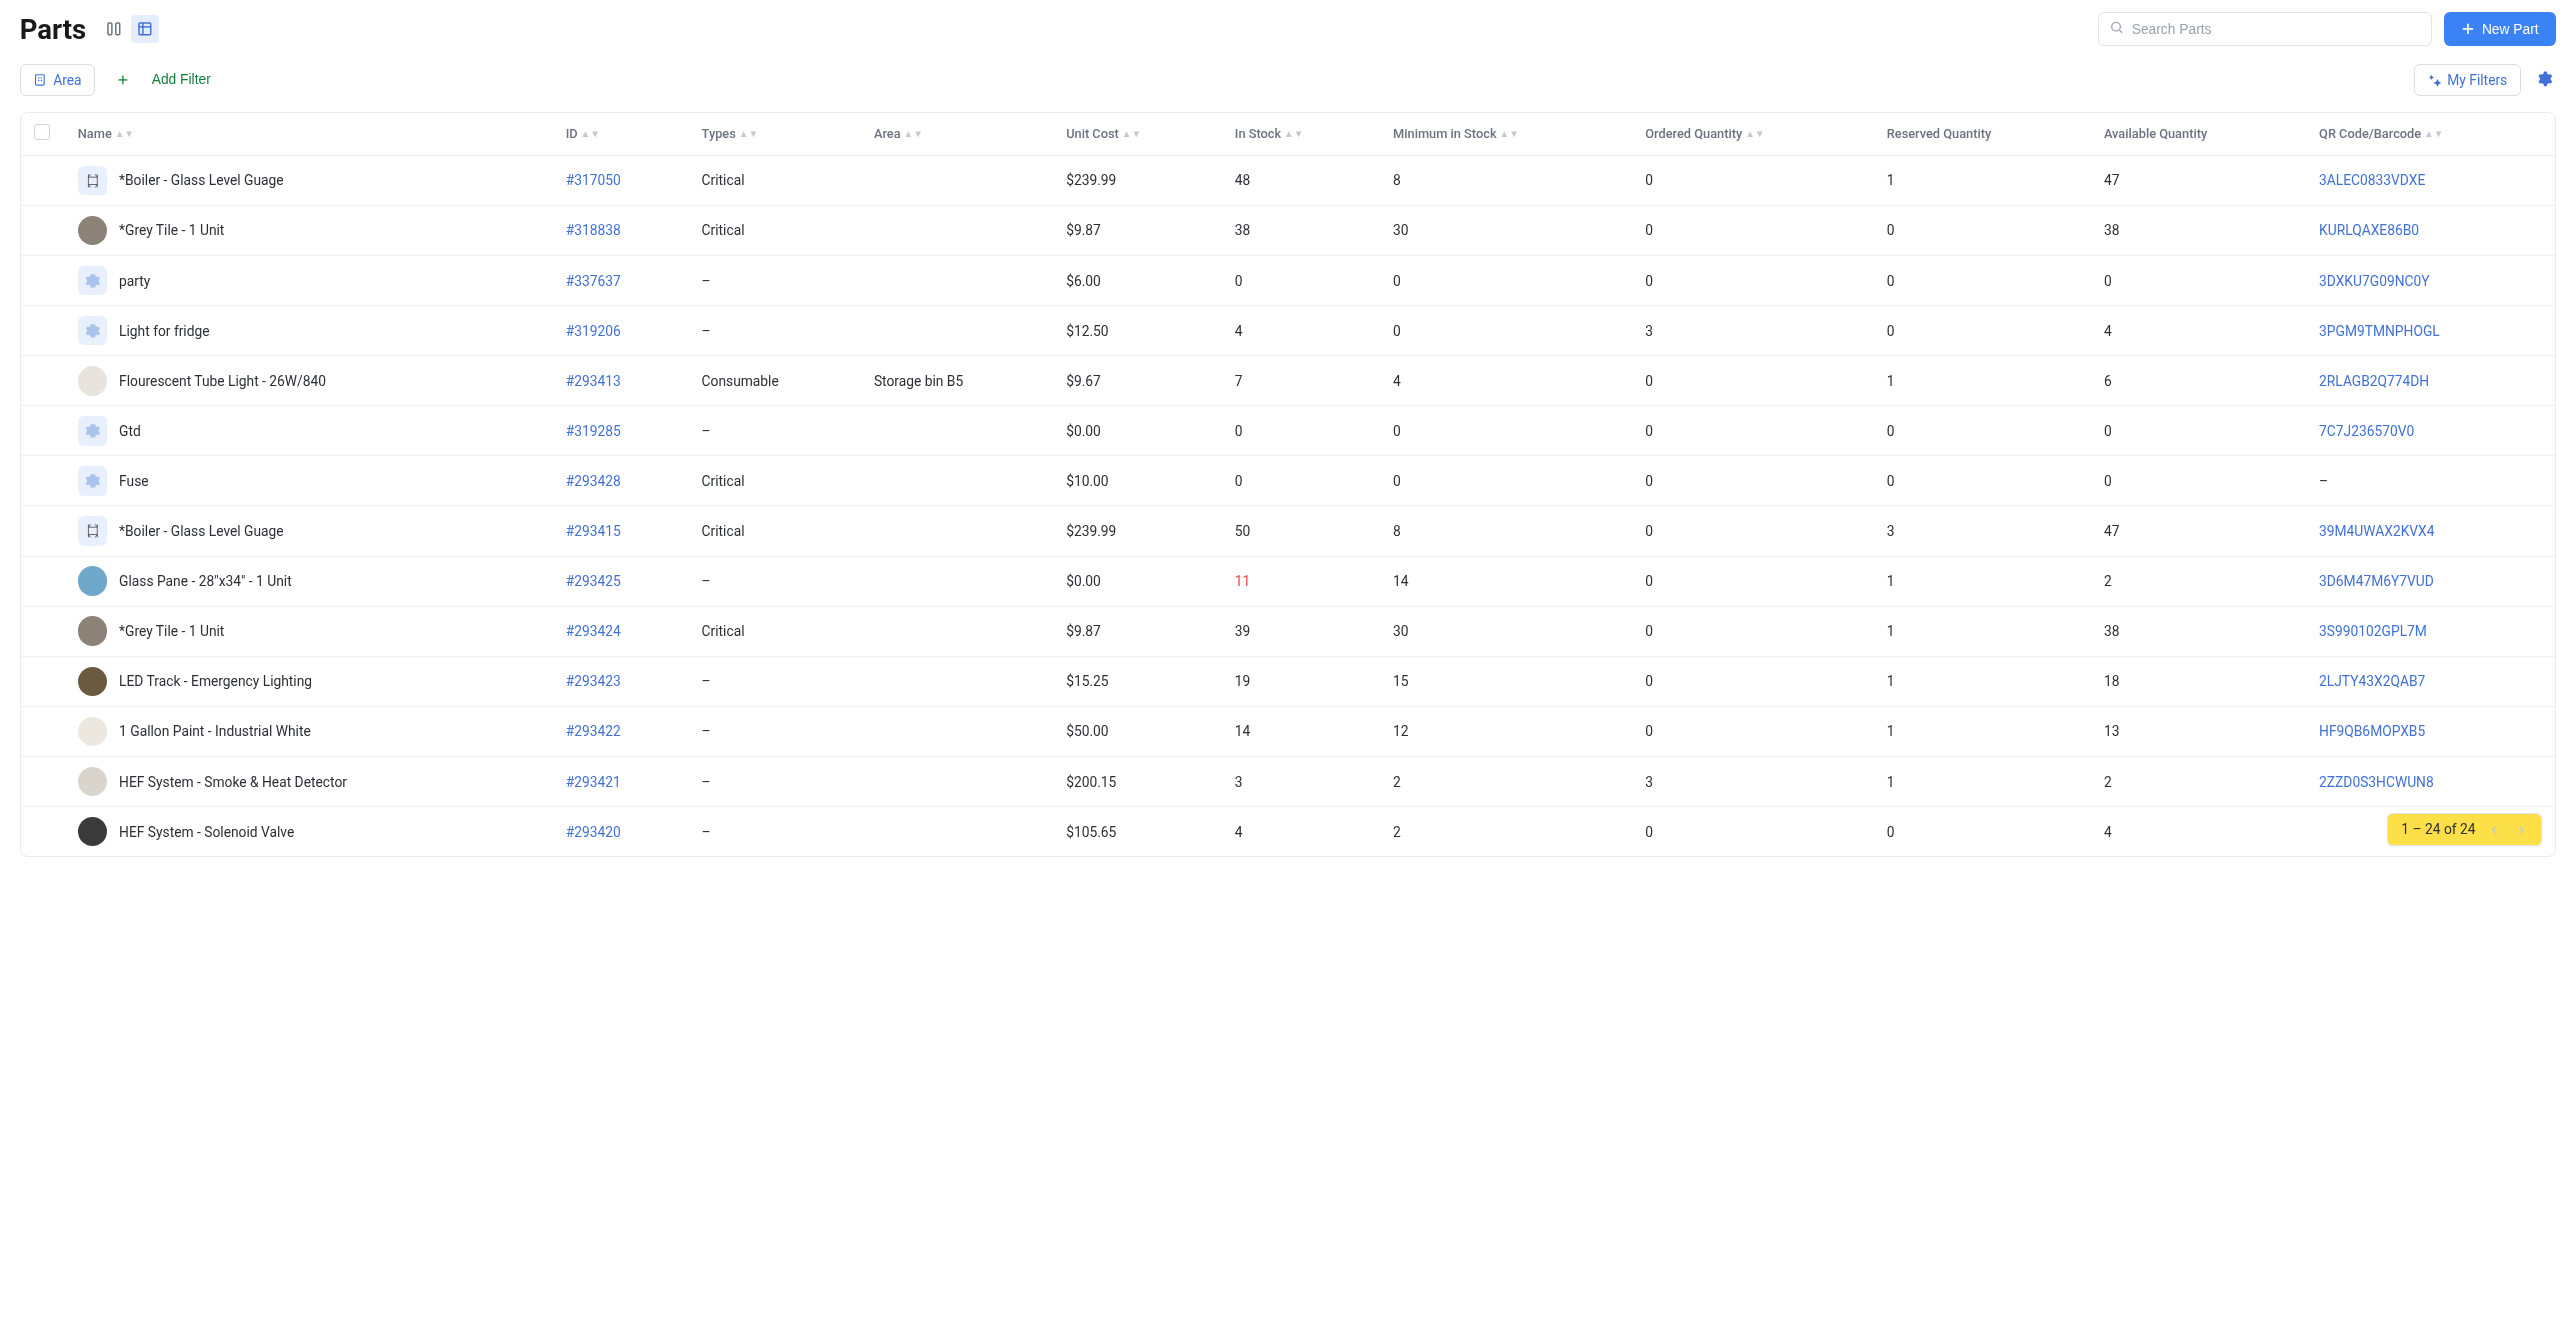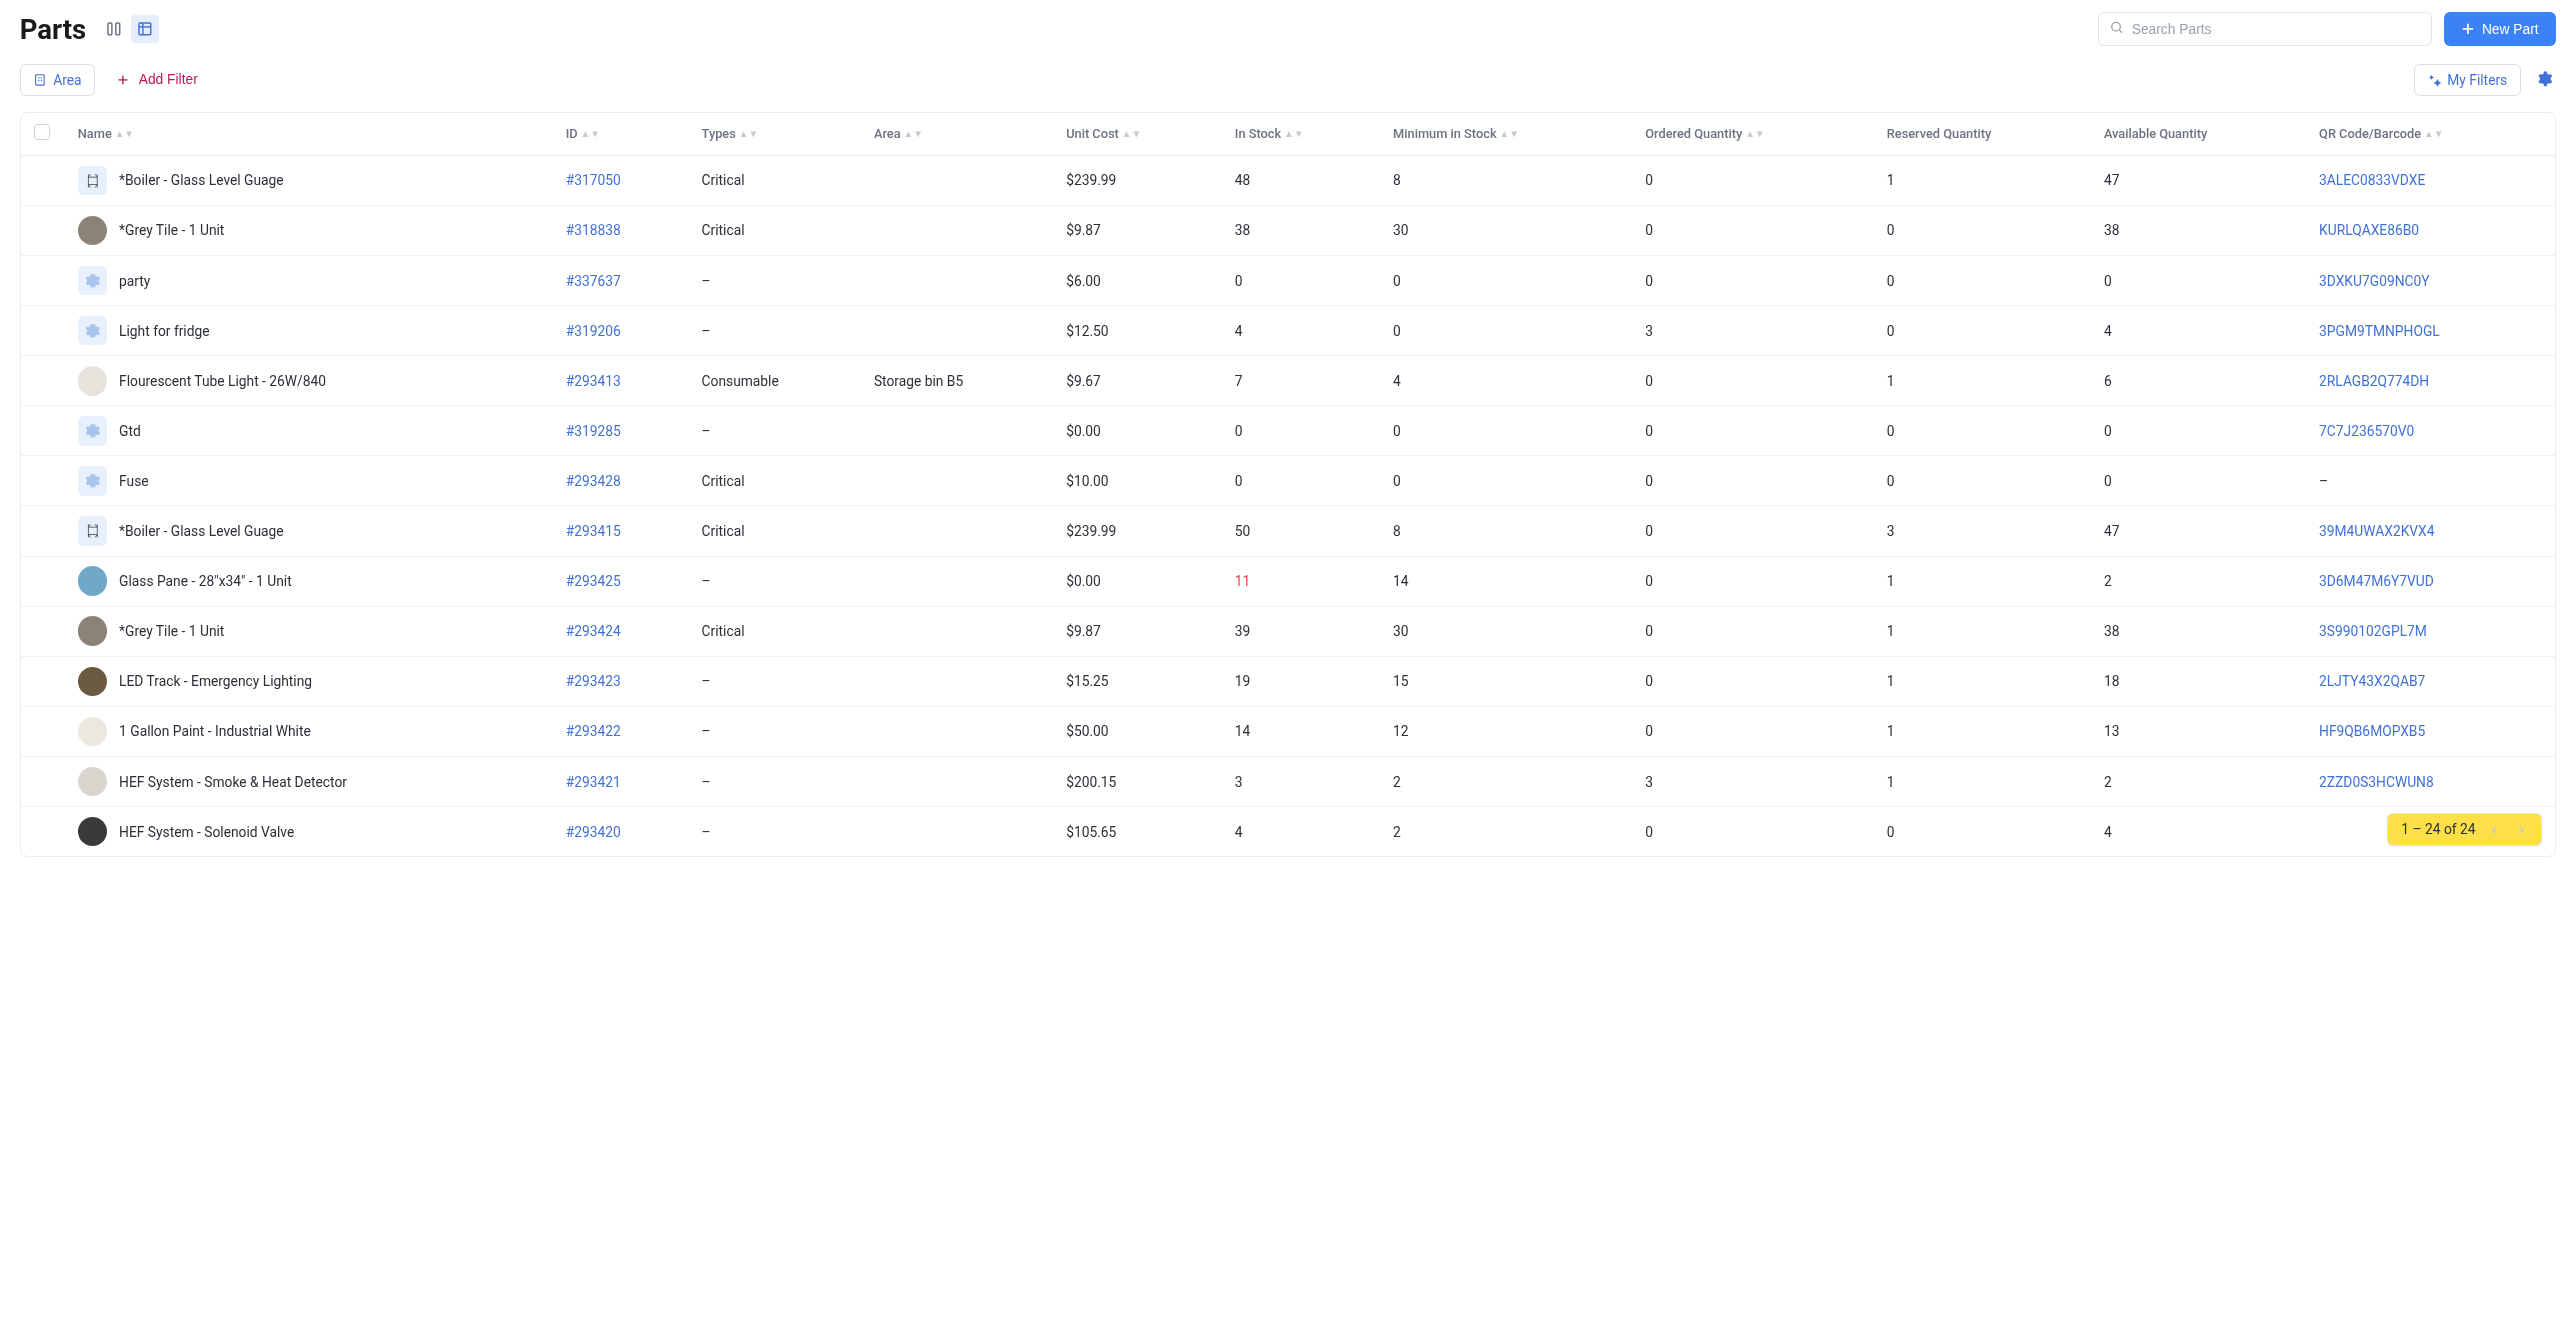--- a/index.html
+++ b/index.html
@@ -17,21 +17,21 @@
 .header-right { display: flex; align-items: center; gap: 11.8px; }
 .search-box { position: relative; width: 334px; }
 .search-box input { width: 100%; padding: 8.8px 11.8px 8.8px 33px; border: 1px solid #e2e5ea; border-radius: 5.9px; font-size: 13.8px; outline: none; }
 .search-box input::placeholder { color: #9aa1ab; }
 .search-icon { position: absolute; left: 11.8px; top: 50%; transform: translateY(-50%); color: #9aa1ab; }
 .new-part-btn { background: #3b82f6; color: #fff; border: none; padding: 9.8px 17.7px; border-radius: 5.9px; font-size: 13.8px; font-weight: 500; cursor: pointer; display: flex; align-items: center; gap: 6.9px; }
 
 .filter-bar { display: flex; align-items: center; justify-content: space-between; margin-bottom: 15.7px; }
 .filter-left { display: flex; align-items: center; gap: 11.8px; }
 .filter-pill { background: #fff; border: 1px solid #d7dee8; padding: 6.9px 12.8px; border-radius: 5.9px; display: flex; align-items: center; gap: 5.9px; color: #4171d6; font-size: 13.8px; cursor: pointer; }
-.add-filter-btn { background: transparent; border: none; color: #be185d; font-size: 13.8px; cursor: pointer; display: flex; align-items: center; gap: 10px; padding: 6.9px 9.8px; }
+.add-filter-btn { background: transparent; border: none; color: #15803d; font-size: 13.8px; cursor: pointer; display: flex; align-items: center; gap: 23px; padding: 6.9px 9.8px; }
 .filter-right { display: flex; align-items: center; gap: 9.8px; margin-left: 8px; }
 .my-filters-btn { background: #fff; border: 1px solid #d7dee8; padding: 6.9px 12.8px; border-radius: 5.9px; color: #4171d6; font-size: 13.8px; cursor: pointer; display: flex; align-items: center; gap: 5.9px; }
 .settings-btn { color: #4171d6; cursor: pointer; padding: 3.9px; }
 
 .table-wrap { border: 1px solid #e8ebef; border-radius: 7.9px; overflow: hidden; position: relative; }
 table { width: 100%; border-collapse: collapse; }
 thead th { text-align: left; padding: 11.8px 13.8px; font-weight: 500; font-size: 12.8px; color: #6b7280; border-bottom: 1px solid #e8ebef; white-space: nowrap; }
 thead th.sortable { cursor: pointer; }
 thead th .sort-icons { color: #c5cad1; margin-left: 2.9px; font-size: 9.8px; display: inline-flex; flex-direction: column; line-height: 4.9px; vertical-align: middle; }
 tbody tr { border-bottom: 1px solid #eef0f3; }

